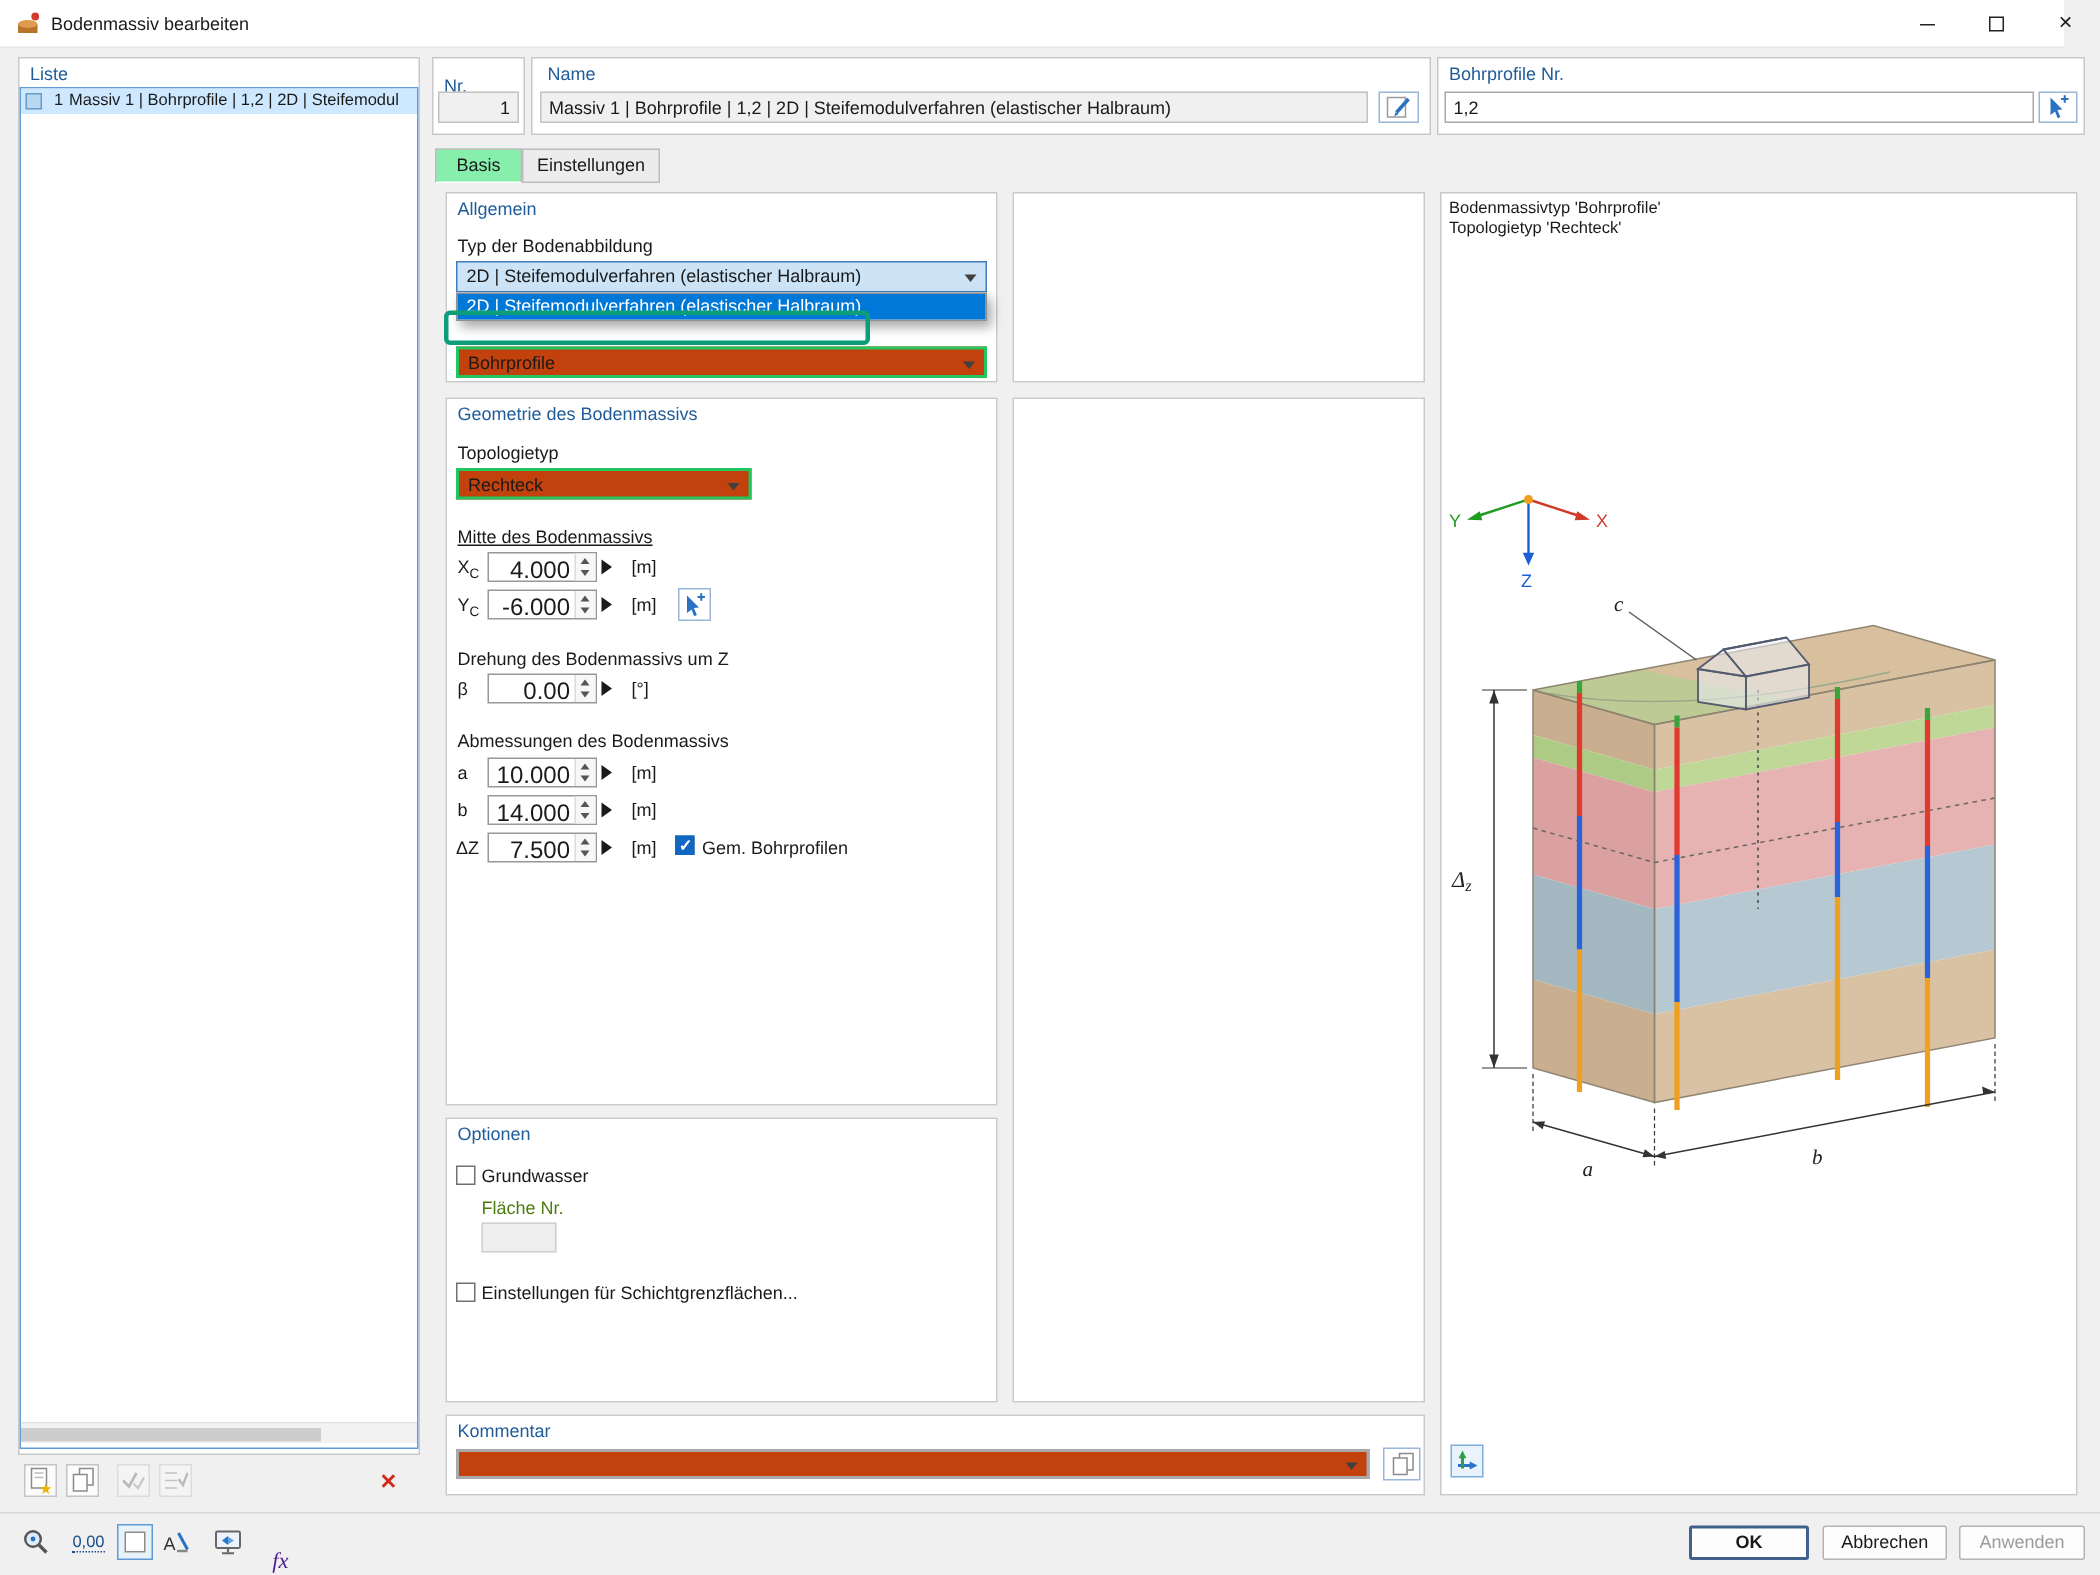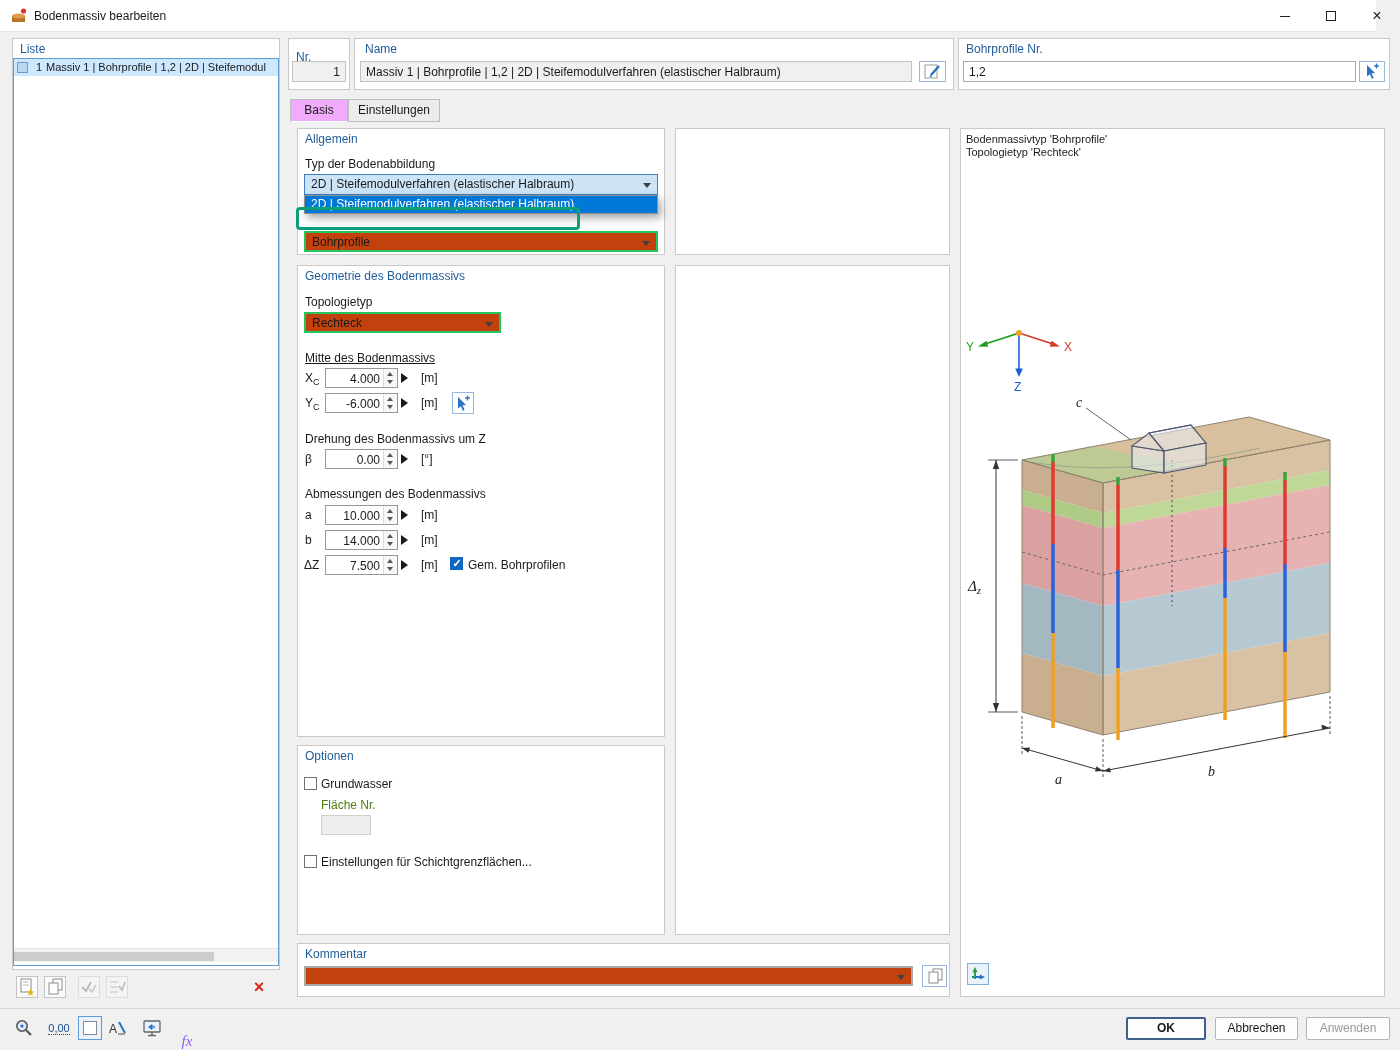--- a/index.html
+++ b/index.html
@@ -19,23 +19,23 @@
   .flat { background:transparent; border:1px solid transparent; }
   .combo { position:absolute; background:#c2410c; border:2px solid #22c55e; }
   .combo .ct { position:absolute; left:6px; top:2px; white-space:nowrap; font-size:12px; }
   .chev { position:absolute; right:6px; top:8px; width:0; height:0; border-left:4px solid transparent; border-right:4px solid transparent; border-top:5px solid #404040; }
   .focusblue { background:#cde4f7; border:1px solid #3f7fbf; }
   .droplist { position:absolute; background:#fff; border:1px solid #909090; box-shadow:3px 4px 8px rgba(0,0,0,.35); z-index:40; }
   .dropitem { height:17px; line-height:17px; padding-left:6px; white-space:nowrap; font-size:12px; overflow:hidden; }
   .dropitem.sel { background:#0078d7; color:#fff; }
   .annotation { position:absolute; border:3px solid #0c9e78; border-radius:4px; z-index:45; }
   .tab { position:absolute; height:23px; line-height:21px; text-align:center; border:1px solid #bdbdbd; background:#ececec; font-size:12px; }
-  .tab.active { background:#f0abfc; border-bottom-color:#fff; z-index:5; }
+  .tab.active { background:#86efac; border-bottom-color:#fff; z-index:5; }
   .numfield { position:absolute; height:20px; background:#fff; border:1px solid #979797; }
-  .numval { position:absolute; right:17px; top:3px; font-size:12px; }
+  .numval { position:absolute; right:17px; top:3px; font-size:16px; }
   .spin { position:absolute; right:0; top:0; width:14px; height:18px; border-left:1px solid #dcdcdc; background:#f7f7f7; }
   .spin .up { position:absolute; left:3px; top:3px; width:0; height:0; border-left:3.5px solid transparent; border-right:3.5px solid transparent; border-bottom:4px solid #555; }
   .spin .dn { position:absolute; left:3px; top:11px; width:0; height:0; border-left:3.5px solid transparent; border-right:3.5px solid transparent; border-top:4px solid #555; }
   .expand { position:absolute; width:0; height:0; border-top:5px solid transparent; border-bottom:5px solid transparent; border-left:7px solid #1a1a1a; }
   .cb { position:absolute; width:13px; height:13px; background:#fff; border:1px solid #707070; }
   .cb.checked { background:#1166c0; border-color:#1166c0; }
   .cb.checked::after { content:"✓"; position:absolute; left:1.5px; top:-1px; color:#fff; font-size:11px; font-weight:bold; }
   .btn { position:absolute; height:23px; background:#fdfdfd; border:1px solid #b4b4b4; border-radius:2px; font:12px "Liberation Sans",sans-serif; text-align:center; line-height:21px; }
   .btn.default { border:2px solid #40618c; line-height:19px;font-weight:bold; }
   .btn.disabled { color:#9b9b9b; }
@@ -409,18 +409,18 @@
 <div class="iconbtn flat" style="left:139px;top:1016px;width:26px;height:24px;">
   <svg width="22" height="20">
     <rect x="3" y="3" width="16" height="11" rx="1" fill="#eaf2fb" stroke="#666" stroke-width="1.3"></rect>
     <polygon points="7,9 11,6 11,12" fill="#2a72c4"></polygon>
     <polygon points="15,9 11,6.5 11,11.5" fill="#5fa2dd"></polygon>
     <line x1="11" y1="14" x2="11" y2="17" stroke="#666" stroke-width="1.4"></line>
     <line x1="7" y1="17.5" x2="15" y2="17.5" stroke="#666" stroke-width="1.4"></line>
   </svg>
 </div>
 <div class="iconbtn flat" style="left:174px;top:1016px;width:26px;height:24px;">
-  <span style="font-family:'Liberation Serif',serif;font-style:italic;font-size:15px;color:#8b5cf6;margin-top:26px;">fx</span>
+  <span style="font-family:'Liberation Serif',serif;font-style:italic;font-size:15px;color:#4c1d95;margin-top:26px;">fx</span>
 </div>
 
 <div class="btn default" style="left:1126px;top:1017px;width:80px;"><span>OK</span></div>
 <div class="btn" style="left:1215px;top:1017px;width:83px;"><span>Abbrechen</span></div>
 <div class="btn disabled" style="left:1306px;top:1017px;width:84px;"><span>Anwenden</span></div>
 
 </body></html>

